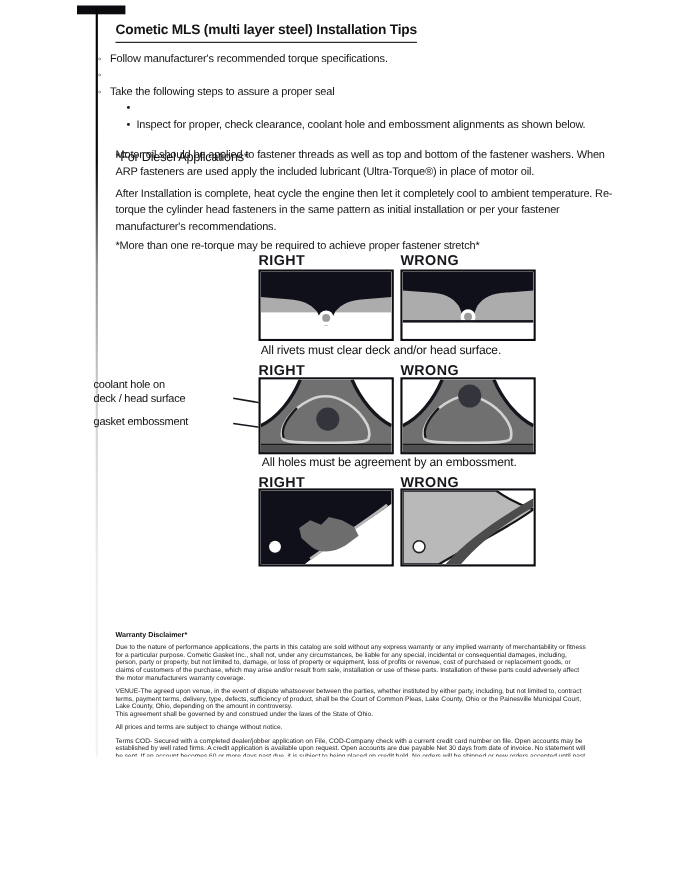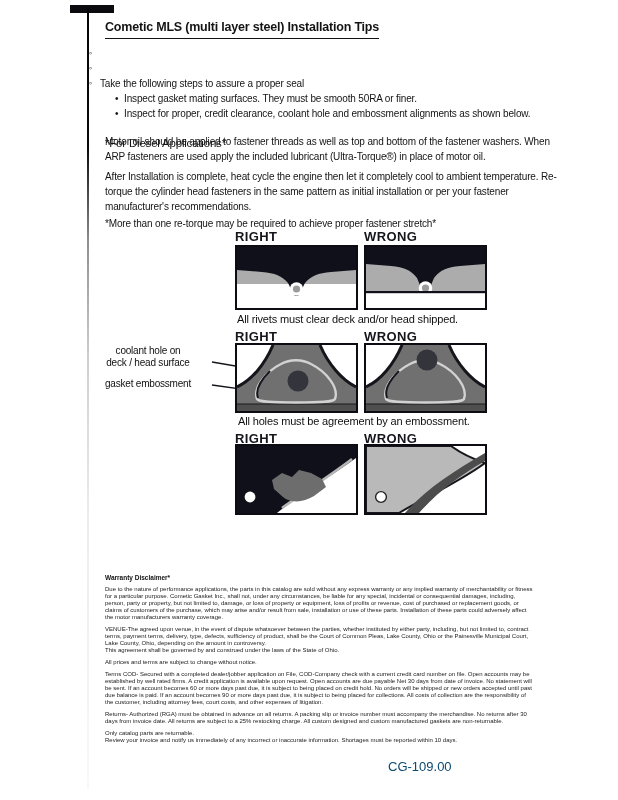--- a/index.html
+++ b/index.html
@@ -1,70 +1,70 @@
 <!DOCTYPE html>
 <html><head>
 <meta charset="utf-8">
 <style>
   html,body{margin:0;padding:0;background:#fff;}
-  .page{position:relative;width:618px;height:800px;background:#fff;overflow:hidden;
+  .page{position:relative;width:618px;height:688px;background:#fff;overflow:hidden;
         font-family:"Liberation Sans","DejaVu Sans",sans-serif;color:#141414;}
   .abs{position:absolute;}
   .corner-mark{left:70px;top:5px;width:44px;height:8px;background:#0b0b0f;}
   .left-rule{left:87px;top:7px;width:2px;height:782px;
      background:linear-gradient(to bottom,#050508 0%,#0a0a0e 18%,#8f8f8f 30%,#cfcfcf 45%,#ececec 65%,#f8f8f8 100%);}
   .title{left:105px;top:21px;margin:0;font-size:12.5px;font-weight:bold;letter-spacing:-.2px;
          display:inline-block;border-bottom:1.8px solid #111;padding-bottom:3px;line-height:1.1;}
   .bullets{left:89px;top:46px;width:474px;font-size:10px;letter-spacing:-.15px;}
   .brow{display:flex;line-height:15px;}
   .bm{width:11px;flex:none;font-size:9px;}
   .sub{padding-left:26px;}
   .sub .bm{width:9px;font-size:10px;}
   .h2{left:105px;top:117px;font-size:11.5px;font-weight:normal;letter-spacing:-.2px;margin-top:20px;}
   .para{left:105px;width:452px;font-size:10px;line-height:15px;letter-spacing:-.15px;}
   .dlabel{width:123px;text-align:left;font-size:13px;font-weight:bold;letter-spacing:.4px;color:#15151c;}
   .dbox{width:123px;border:2px solid #0c0c12;box-sizing:border-box;background:#fff;}
   .dbox svg{display:block;width:100%;height:100%;}
   .h65{height:65px;} .h70{height:70px;} .h71{height:71px;}
   .caption{font-size:11px;letter-spacing:-.15px;line-height:13px;color:#101010;}
   .prelines{white-space:pre-line;}
-  .ann{width:126px;text-align:center;font-size:10px;line-height:12px;letter-spacing:-.2px;color:#101010;}
+  .ann{width:126px;text-align:left;font-size:10px;line-height:12px;letter-spacing:-.2px;color:#101010;}
   .disc{left:105px;top:574px;width:428px;font-size:6px;line-height:7px;letter-spacing:0;color:#222;}
   .disc .dh{font-size:6.5px;font-weight:bold;margin-bottom:5px;color:#111;}
   .disc p{margin:0 0 5px 0;white-space:pre-line;}
   .code{left:388px;top:759px;font-size:13px;letter-spacing:0;color:#0c4a6e;}
 </style>
 </head>
 <body>
 
 <div class="page">
 
   <div class="abs corner-mark"></div>
   <div class="abs left-rule"></div>
 
   <h1 class="abs title">Cometic MLS (multi layer steel) Installation Tips</h1>
 
   <div class="abs bullets">
     <div class="brow">
       <span class="bm">◦</span>
+      <span>Follow manufacturer's recommended torque specifications.</span>
     </div>
     <div class="brow">
       <span class="bm">◦</span>
     </div>
     <div class="brow">
       <span class="bm">◦</span>
       <span>Take the following steps to assure a proper seal</span>
     </div>
     <div class="brow sub">
       <span class="bm">•</span>
-      <span>Inspect gasket mating surfaces. They must be smooth 50RA or finer.</span>
     </div>
     <div class="brow sub">
       <span class="bm">•</span>
-      <span>Inspect for proper, credit clearance, coolant hole and embossment alignments as shown below.</span>
+      <span>Inspect for proper, check clearance, coolant hole and embossment alignments as shown below.</span>
     </div>
   </div>
 
   <div class="abs h2">*For Diesel Applications*</div>
   <div class="abs para" style="top:134px">Motor oil should be applied to fastener threads as well as top and bottom of the fastener washers. When ARP fasteners are used apply the included lubricant (Ultra-Torque®) in place of motor oil.</div>
   <div class="abs para" style="top:169px">After Installation is complete, heat cycle the engine then let it completely cool to ambient temperature. Re-torque the cylinder head fasteners in the same pattern as initial installation or per your fastener manufacturer's recommendations.</div>
   <div class="abs para" style="top:216px">*More than one re-torque may be required to achieve proper fastener stretch*</div>
 
   <div class="abs dlabel" style="left:235px;top:229px">RIGHT</div>
   <div class="abs dlabel" style="left:364px;top:229px">WRONG</div>
@@ -81,21 +81,21 @@
   <div class="abs dbox h65" style="left:364px;top:245px">
     <svg viewBox="0 0 119 61" preserveAspectRatio="none">
       <rect width="119" height="61" fill="#ffffff"></rect>
       <rect x="0" y="13" width="119" height="33" fill="#acacac"></rect>
       <path d="M0,0 H119 V17 L94,19 C81,20 74,23 68,31 C64.5,38 64,46 59.5,46 C55,46 54.5,38 51,31 C45,23 38,20 25,19 L0,17 Z" fill="#10101a"></path>
       <circle cx="59.5" cy="41" r="6.8" fill="#ffffff"></circle>
       <circle cx="59.5" cy="41" r="3.6" fill="#9b9b9b"></circle>
       <rect x="0" y="44" width="119" height="2.2" fill="#10101a"></rect>
     </svg>
   </div>
-  <div class="abs caption" style="left:237px;top:313px">All rivets must clear deck and/or head shipped.</div>
+  <div class="abs caption" style="left:237px;top:313px">All rivets must clear deck and/or head surface.</div>
 
   <div class="abs dlabel" style="left:235px;top:329px">RIGHT</div>
   <div class="abs dlabel" style="left:364px;top:329px">WRONG</div>
 
   <div class="abs ann prelines" style="left:85px;top:345px">coolant hole on
 deck / head surface</div>
   <div class="abs ann" style="left:85px;top:378px">gasket embossment</div>
 
   <svg class="abs" style="left:209px;top:354px" width="84" height="44">
     <line x1="3" y1="8" x2="79" y2="21" stroke="#15151c" stroke-width="1.4"></line>

